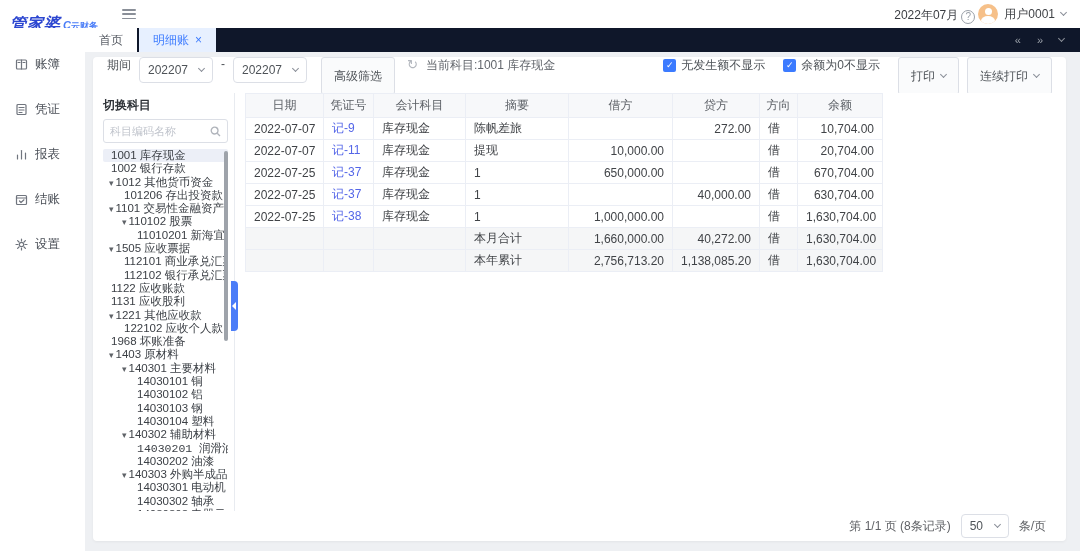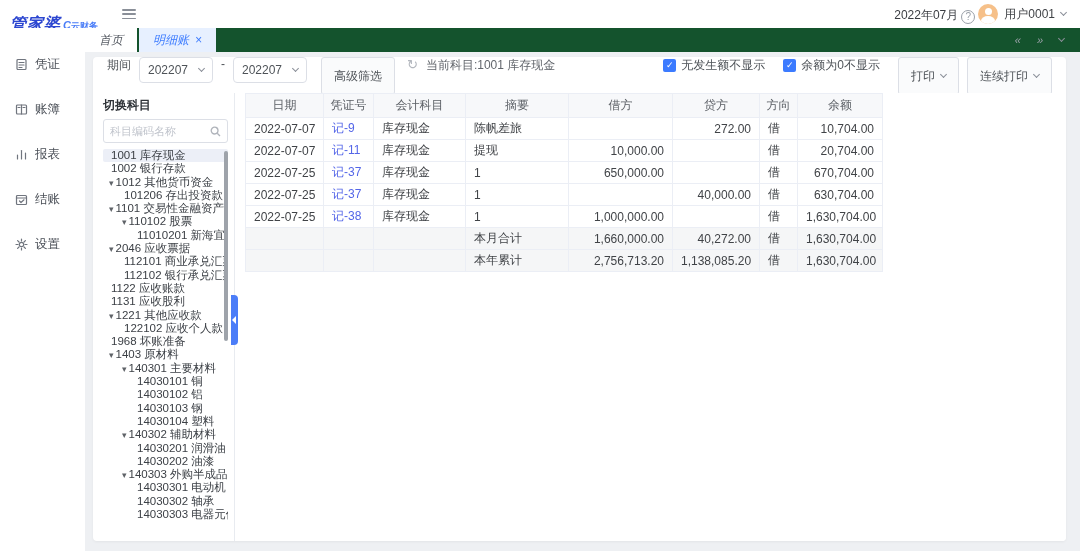--- a/index.html
+++ b/index.html
@@ -29,21 +29,21 @@
   .chev { display:inline-block; width:5px; height:5px; border-right:1.2px solid #8a8f98; border-bottom:1.2px solid #8a8f98; transform:rotate(45deg); margin-top:-3px; }
 
   
   .main { flex:1; display:flex; min-height:0; }
   .sidenav { width:85px; background:#fff; padding-top:14px; flex:0 0 auto; }
   .nav-item { display:flex; align-items:center; gap:7px; padding:0 0 0 15px; height:45px; cursor:pointer; color:#4a4f57; font-size:12.5px; }
   .nav-item svg { flex:0 0 auto; }
 
   .content { flex:1; display:flex; flex-direction:column; min-width:0; background:#eef0f3; }
   
-  .tabbar { height:24px; background:#14532d; display:flex; padding-left:0; flex:0 0 auto;font-style:italic; }
+  .tabbar { height:24px; background:#0f172a; display:flex; padding-left:0; flex:0 0 auto; }
   .tab { height:24px; padding:0 14px; display:flex; align-items:center; gap:6px; font-size:12px; color:#565b63; background:#fff; margin-right:2px; cursor:pointer; }
   .tab.active { background:#e7f0ff; color:#3c7bff; }
   .tab .close { font-size:12px; color:#3c7bff; cursor:pointer; }
   .tab-tools { margin-left:auto; display:flex; align-items:center; gap:16px; padding-right:16px; color:#9aa0a8; font-size:11px; height:24px; }
   .tab-tools span { cursor:pointer; }
 
   
   .workspace { flex:1; padding:5px 14px 10px 8px; min-height:0; }
   .panel { background:#fff; border-radius:4px; box-shadow:0 1px 3px rgba(0,0,0,.05); height:100%; display:flex; flex-direction:column; overflow:hidden; }
 
@@ -120,35 +120,35 @@
         <span class="chev"></span>
       </div>
     </div>
   </header>
 
   <div class="main">
 
     <nav class="sidenav">
       <div class="nav-item">
         <svg class="icon" width="13" height="13" viewBox="0 0 13 13">
+            <rect x="1.5" y="2" width="10" height="9" rx="1"></rect>
+            <line x1="6.5" y1="2" x2="6.5" y2="11"></line>
+            <line x1="3" y1="4.5" x2="5" y2="4.5"></line>
+            <line x1="8" y1="4.5" x2="10" y2="4.5"></line>
+          </svg>
+        <span>账簿</span>
+      </div>
+      <div class="nav-item">
+        <svg class="icon" width="13" height="13" viewBox="0 0 13 13">
             <rect x="2" y="1.5" width="9" height="10" rx="1"></rect>
             <line x1="4" y1="4.5" x2="9" y2="4.5"></line>
             <line x1="4" y1="7" x2="9" y2="7"></line>
             <line x1="4" y1="9.5" x2="7" y2="9.5"></line>
           </svg>
         <span>凭证</span>
-      </div>
-      <div class="nav-item">
-        <svg class="icon" width="13" height="13" viewBox="0 0 13 13">
-            <rect x="1.5" y="2" width="10" height="9" rx="1"></rect>
-            <line x1="6.5" y1="2" x2="6.5" y2="11"></line>
-            <line x1="3" y1="4.5" x2="5" y2="4.5"></line>
-            <line x1="8" y1="4.5" x2="10" y2="4.5"></line>
-          </svg>
-        <span>账簿</span>
       </div>
       <div class="nav-item">
         <svg class="icon" width="13" height="13" viewBox="0 0 13 13">
             <line x1="2.5" y1="11" x2="2.5" y2="7"></line>
             <line x1="6.5" y1="11" x2="6.5" y2="2.5"></line>
             <line x1="10.5" y1="11" x2="10.5" y2="5"></line>
           </svg>
         <span>报表</span>
       </div>
       <div class="nav-item">
@@ -262,21 +262,21 @@
 
                   <div class="tree-item" style="padding-left: 19px;">
                     <span class="tree-arrow">▾</span><span>110102 股票</span>
                   </div>
 
                   <div class="tree-item" style="padding-left: 32px;">
                     <span class="tree-arrow"></span><span>11010201 新海宜</span>
                   </div>
 
                   <div class="tree-item" style="padding-left: 6px;">
-                    <span class="tree-arrow">▾</span><span>2046 应收票据</span>
+                    <span class="tree-arrow">▾</span><span>1505 应收票据</span>
                   </div>
 
                   <div class="tree-item" style="padding-left: 19px;">
                     <span class="tree-arrow"></span><span>112101 商业承兑汇票</span>
                   </div>
 
                   <div class="tree-item" style="padding-left: 19px;">
                     <span class="tree-arrow"></span><span>112102 银行承兑汇票</span>
                   </div>
 
@@ -321,21 +321,21 @@
                   </div>
 
                   <div class="tree-item" style="padding-left: 32px;">
                     <span class="tree-arrow"></span><span>14030104 塑料</span>
                   </div>
 
                   <div class="tree-item" style="padding-left: 19px;">
                     <span class="tree-arrow">▾</span><span>140302 辅助材料</span>
                   </div>
 
-                  <div class="tree-item" style="padding-left: 32px;">
+                  <div class="tree-item" style="padding-left: 32px; font-family: Liberation Mono, monospace;">
                     <span class="tree-arrow"></span><span>14030201 润滑油</span>
                   </div>
 
                   <div class="tree-item" style="padding-left: 32px;">
                     <span class="tree-arrow"></span><span>14030202 油漆</span>
                   </div>
 
                   <div class="tree-item" style="padding-left: 19px;">
                     <span class="tree-arrow">▾</span><span>140303 外购半成品</span>
                   </div>
@@ -459,18 +459,26 @@
                       <td class="num">1,138,085.20</td>
                       <td>借</td>
                       <td class="num">1,630,704.00</td>
                     </tr>
 
                 </tbody>
               </table>
             </div>
           </div>
 
+          <div class="pager">
+            <span>第 1/1 页 (8条记录)</span>
+            <div class="select small">
+              <span>50</span>
+                <span class="chev"></span>
+            </div>
+            <span>条/页</span>
+          </div>
 
         </div>
       </div>
     </div>
   </div>
 </div>
 
 </body></html>

